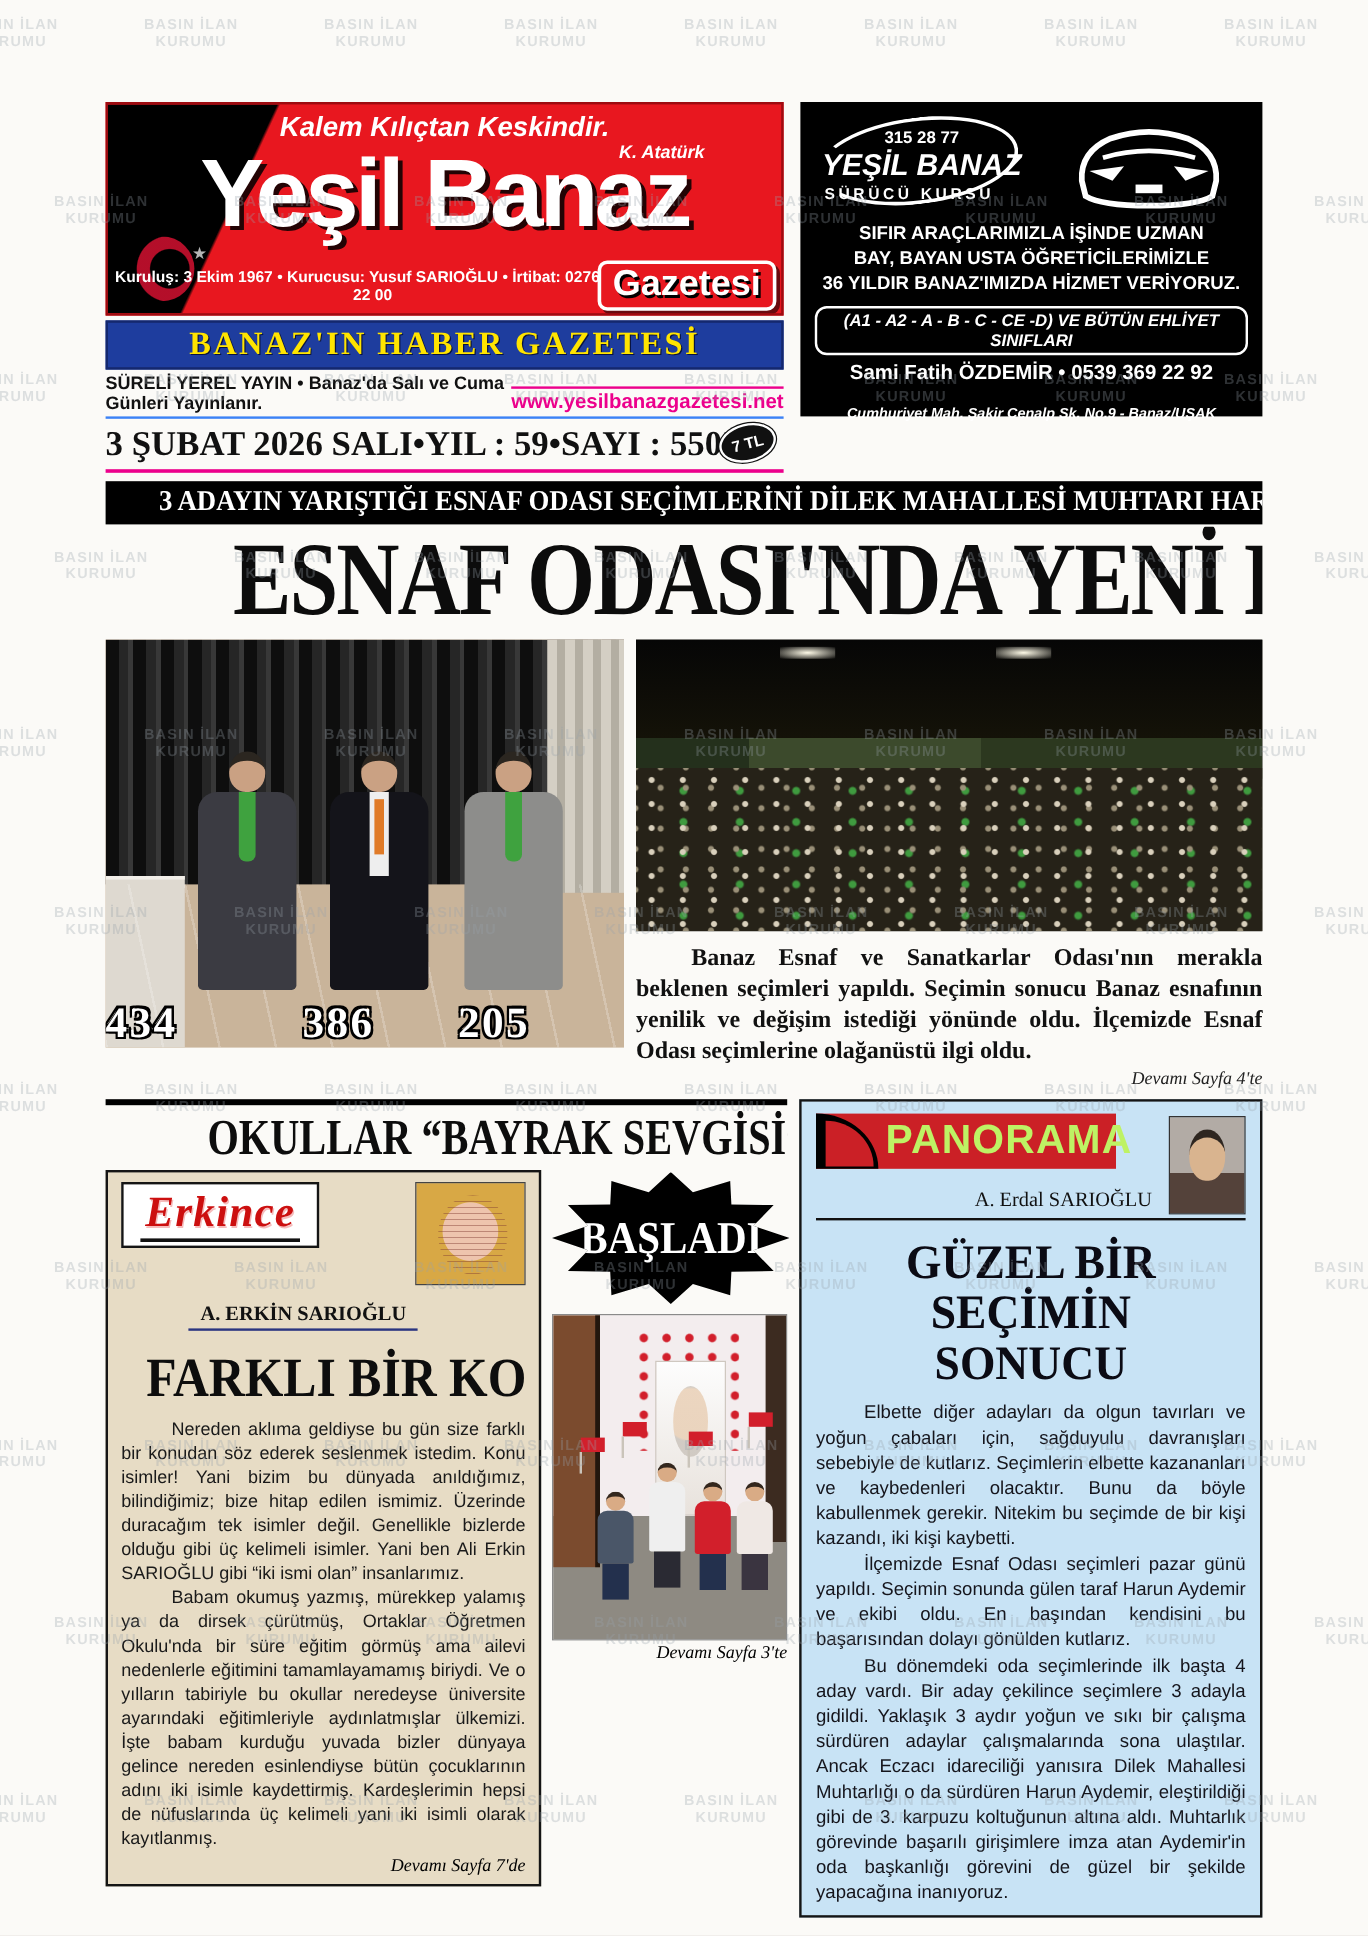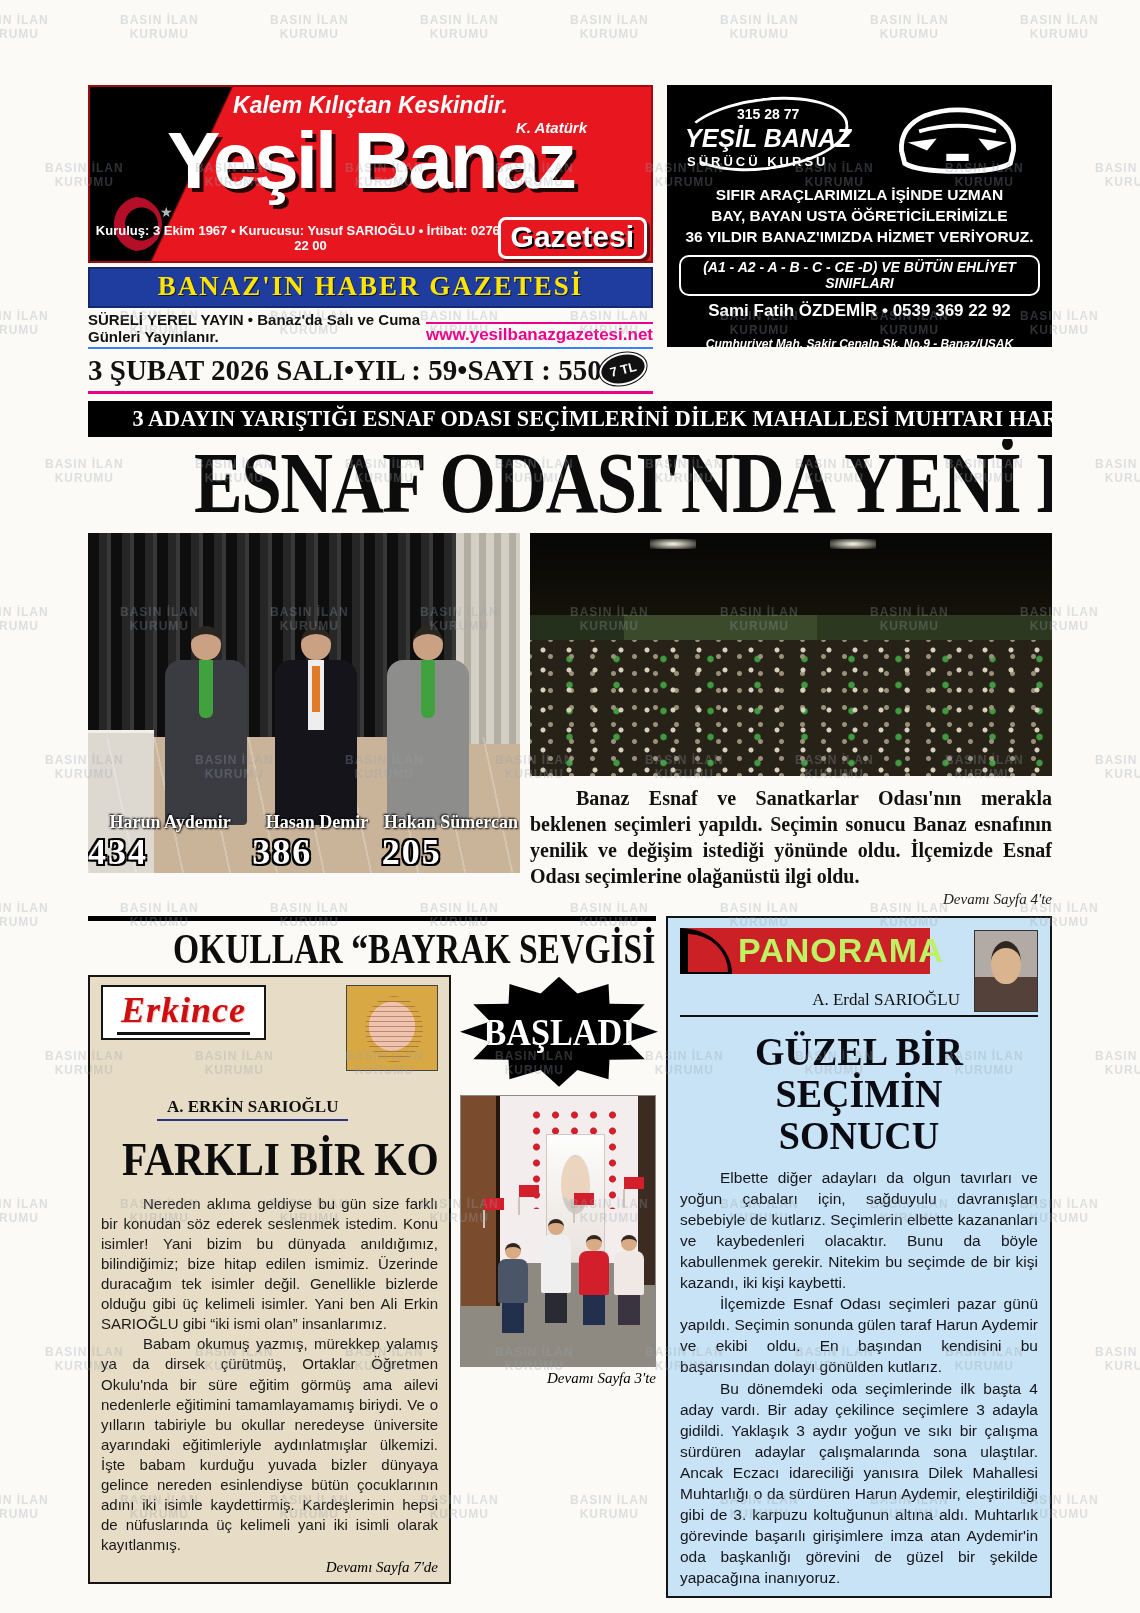--- a/index.html
+++ b/index.html
@@ -122,21 +122,21 @@
   .erkince-box { width:363px; border:2px solid #151515; background:#e7dcc5; padding:8px 11px 6px; }
   .erkince-head { position:relative; height:96px; }
   .erkince-logo { display:inline-block; border:2px solid #151515; background:#fff; padding:2px 14px 7px; }
   .erkince-word { font:700 italic 36px "Liberation Serif",serif; color:#cc0f0f; letter-spacing:1px;
     border-bottom:3px solid #111; padding:0 4px 2px; text-shadow:1px 1px 0 #f5bcbc; }
   .manuscript { position:absolute; right:0; top:0; width:92px; height:86px; border:1px solid #444;
     background: radial-gradient(ellipse 38px 40px at 50% 48%, #eec4ad 0 60%, #d8a845 62%);
     overflow:hidden; }
   .manuscript::after { content:""; position:absolute; left:18px; top:10px; width:58px; height:66px; border-radius:50%;
     background: repeating-linear-gradient(0deg, rgba(130,60,50,.45) 0 1px, transparent 1px 5px); }
-  .erkince-author { margin:16px 0 0 56px; display:inline-block; font:700 17px "Liberation Serif",serif;
+  .erkince-author { margin:4px 0 0 56px; display:inline-block; font:700 17px "Liberation Serif",serif;
     border-bottom:2px solid #2a3580; padding:0 10px 2px; color:#111; }
   .erkince-title { text-align:center; overflow:hidden; margin:12px 0 8px; }
   .erkince-title span { display:inline-block; font:700 46px "Liberation Serif",serif; white-space:nowrap;
     transform:scaleX(.9); transform-origin:center; color:#0d0d0d; }
   .erkince-body p { font:15px "Liberation Sans",sans-serif; line-height:1.34; text-align:justify; text-indent:42px; color:#1a1a1a; }
   .erkince-cont { font:italic 15px "Liberation Serif",serif; text-align:right; margin-top:4px; }
 
   .center-col { flex:1; min-width:0; }
   .basladi { width:198px; height:110px; margin:2px auto 8px; background:#000; color:#fff;
     display:flex; align-items:center; justify-content:center;
@@ -266,25 +266,20 @@
             <div class="body" style="background:#14141a">
               <div class="shirt"></div>
               <div class="tie"></div>
             </div>
         </div>
         <div class="person" style="left:292px">
           <div class="head"></div>
             <div class="body" style="background:#8d8d8b">
               <div class="scarf"></div>
             </div>
-        </div>
-        <div class="photo-names">
-          <span>Harun Aydemir</span>
-          <span>Hasan Demir</span>
-          <span>Hakan Sümercan</span>
         </div>
         <div class="photo-votes">
           <span>434</span>
           <span>386</span>
           <span>205</span>
         </div>
       </div>
 
       <div class="story-right">
         <div class="photo-right">

